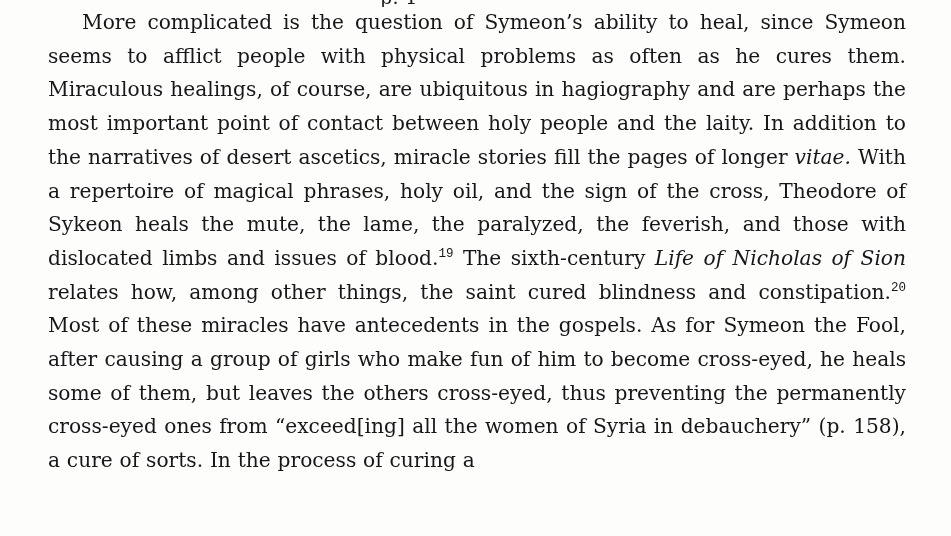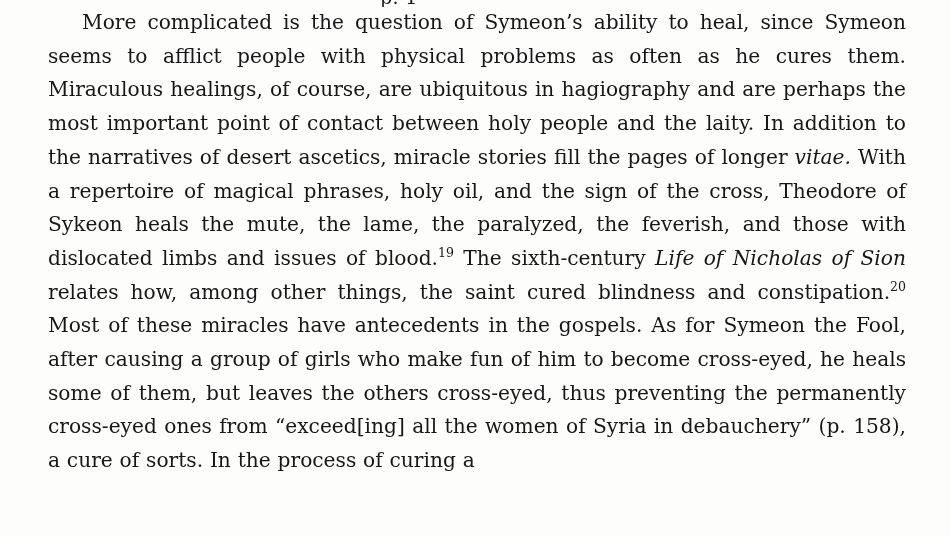--- a/index.html
+++ b/index.html
@@ -60,20 +60,21 @@
     width: 34px;
   }
   .it {
     font-style: italic;
     margin-top: 36px;
   }
   sup {
     font-size: 0.62em;
     vertical-align: super;
     line-height: 0;
+    font-family: Liberation Mono, monospace;
   }
 </style>
 </head>
 <body>
 
 <div class="page">
 
   <div class="clipped-line-top">
     <span>p. 1</span>
   </div>

